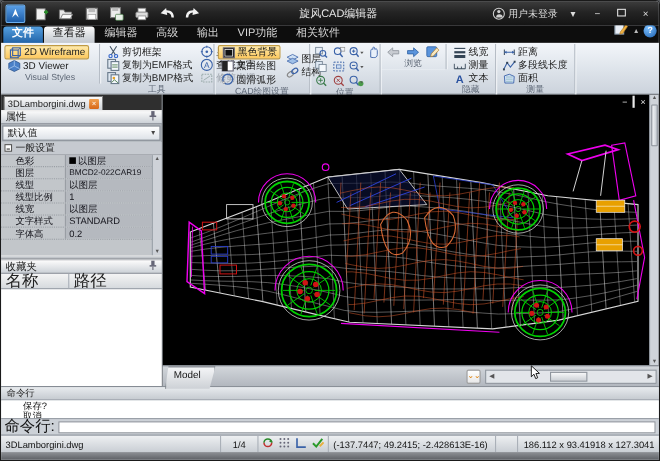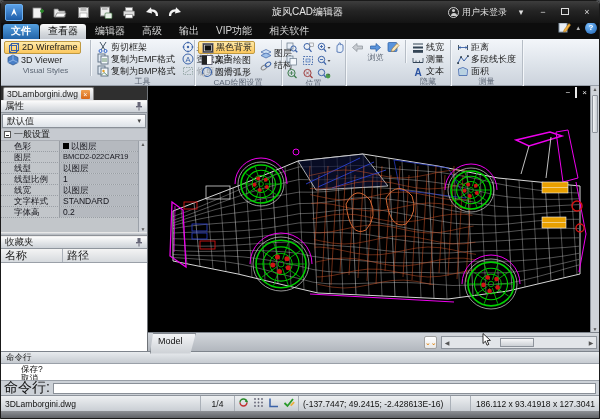--- a/index.html
+++ b/index.html
@@ -69,21 +69,21 @@
   .gridwrap{position:relative;flex:0 0 91px}
   .pgrid{position:absolute;inset:0 9px 0 0;display:flex;flex-direction:column;background:#c2c6ca}
   .prow{height:11px;flex:0 0 11px;display:flex;border-bottom:1px dotted #999ea4;font-size:8.5px;color:#15151c}
   .prow .pl{width:58px;flex:0 0 58px;padding-left:13px;line-height:10px}
   .prow .pv{flex:1;background:#b5b9bf;border-left:1px solid #999ea4;padding-left:3px;line-height:10px;display:flex;align-items:center;gap:2px}
   .swatch{width:6px;height:6px;background:#000;display:inline-block}
   .vsb{position:absolute;right:0;top:0;bottom:0;width:9px;background:#ced2d8;border-left:1px solid #9aa0a8;
     display:flex;flex-direction:column;justify-content:space-between;align-items:center;font-size:5px;color:#555}
   .splitter{height:4px;flex:0 0 4px;background:linear-gradient(#d8dce0,#aeb2b8);border-top:1px solid #e8e8e8;border-bottom:1px solid #8e9298}
   .favcols{height:31px;flex:0 0 13px;background:linear-gradient(#f4f4f4,#d6dade);border-bottom:1px solid #9aa0a8;
-    display:flex;font-size:11px;color:#222}
+    display:flex;font-size:15px;color:#222}
   .favcols .c1{width:62px;flex:0 0 62px;padding-left:4px;border-right:1px solid #aab0b8;line-height:13px}
   .favcols .c2{flex:1;padding-left:4px;line-height:13px}
   .favlist{flex:1;background:#fff}
   
   .canvaszone{flex:1;display:flex;flex-direction:column;min-width:0}
   .blackarea{flex:1;background:#000;position:relative;overflow:hidden}
   .mdictrl{position:absolute;top:2px;right:12px;display:flex;gap:5px;color:#e8e8e8;font-size:8px;z-index:5}
   .mdibox{width:7px;height:6px;border:1px solid #e8e8e8;margin-top:2px}
   .canvsb{position:absolute;top:0;right:0;bottom:0;width:9px;background:#cfd3d9;border-left:1px solid #8e949c;
     display:flex;flex-direction:column;align-items:center;justify-content:space-between;font-size:5px;color:#555;z-index:4}

